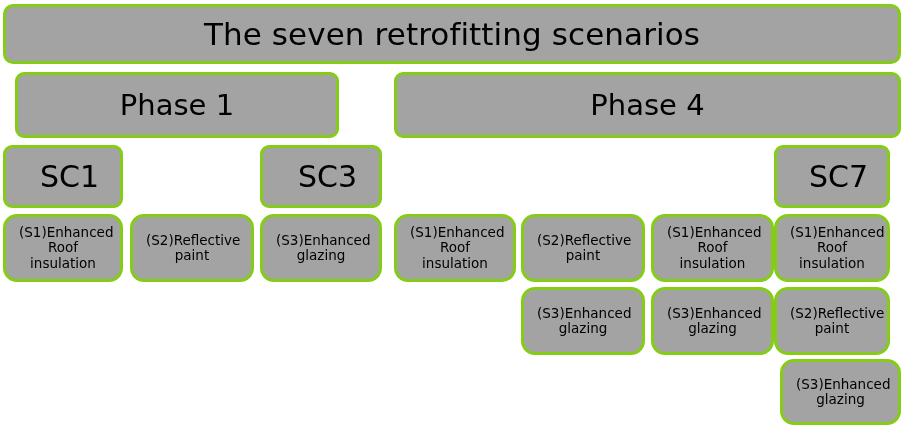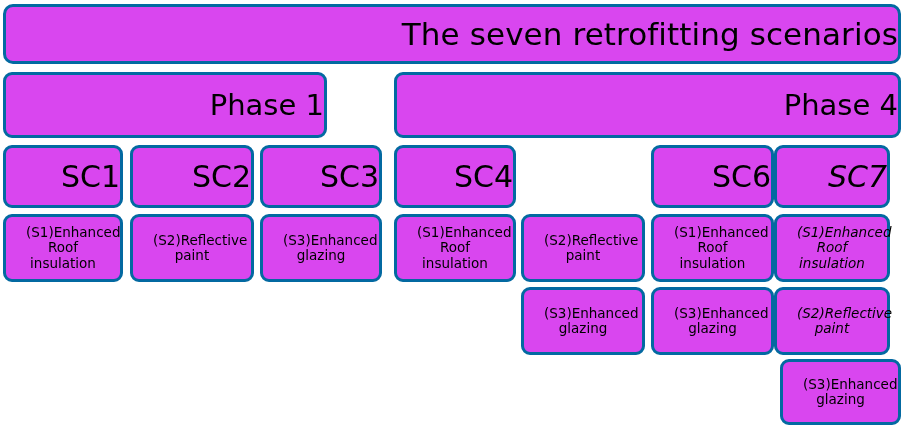--- a/index.html
+++ b/index.html
@@ -4,54 +4,54 @@
 <style>
   html,body{margin:0;padding:0;background:#ffffff;}
   body{
     width:904px;height:427px;position:relative;overflow:hidden;
     font-family:"DejaVu Sans","Liberation Sans",sans-serif;color:#000000;
   }
   .stage{position:absolute;left:0;top:0;width:904px;height:427px;}
 
   .box{
     position:absolute;box-sizing:border-box;
-    background:#d946ef;border:3px solid #0369a1;border-radius:9px;
-    display:flex;align-items:center;justify-content:flex-end;text-align:center;
+    background:#a3a3a3;border:3px solid #84cc16;border-radius:9px;
+    display:flex;align-items:center;justify-content:center;text-align:center;
     line-height:1.12;
   }
 
   
   .title-box{left:3px;top:4px;width:898px;height:60px;border-radius:10px;}
   .title-box .txt{font-size:31px;font-weight:400;letter-spacing:.1px;}
 
   
   .phase-box{top:72px;height:66px;}
   .phase-box .txt{font-size:29px;font-weight:400;}
-  #phase-1{left:3px;width:324px;}
+  #phase-1{left:15px;width:324px;}
   #phase-2{left:394px;width:507px;}
 
   
   .sc-box{top:145px;height:63px;padding-left:13px;}
   .sc-box .txt{font-size:30px;font-weight:400;}
 
   
-  .measure-box{height:68px;padding:2px 20px;}
+  .measure-box{height:68px;padding:2px 13px;border-radius:14px;}
   .measure-box .txt{font-size:13.5px;font-weight:400;display:block;width:100%;}
   .m-row1{top:214px;}
   .m-row2{top:287px;}
   .m-row3{top:359px;height:66px;}
 
   
   .c1{left:3px;width:120px;}
   .c2{left:130px;width:124px;}
   .c3{left:260px;width:122px;}
   .c4{left:394px;width:122px;}
   .c5{left:521px;width:124px;}
   .c6{left:651px;width:123px;}
-  .c7{left:774px;width:116px;font-style:italic;}
+  .c7{left:774px;width:116px;}
   .c7-narrow{left:780px;width:121px;}
 </style>
 </head>
 <body>
 
 <div class="stage">
 
   <div class="box title-box">
     <span class="txt">The seven retrofitting scenarios</span>
   </div>
@@ -59,31 +59,22 @@
   <div class="box phase-box" id="phase-1">
     <span class="txt">Phase 1</span>
   </div>
   <div class="box phase-box" id="phase-2">
     <span class="txt">Phase 4</span>
   </div>
 
   <div class="box sc-box c1">
     <span class="txt">SC1</span>
   </div>
-  <div class="box sc-box c2">
-    <span class="txt">SC2</span>
-  </div>
   <div class="box sc-box c3">
     <span class="txt">SC3</span>
-  </div>
-  <div class="box sc-box c4">
-    <span class="txt">SC4</span>
-  </div>
-  <div class="box sc-box c6">
-    <span class="txt">SC6</span>
   </div>
   <div class="box sc-box c7">
     <span class="txt">SC7</span>
   </div>
 
   <div class="box measure-box m-row1 c1">
     <span class="txt">(S1)Enhanced Roof insulation</span>
   </div>
   <div class="box measure-box m-row1 c2">
     <span class="txt">(S2)Reflective paint</span>

